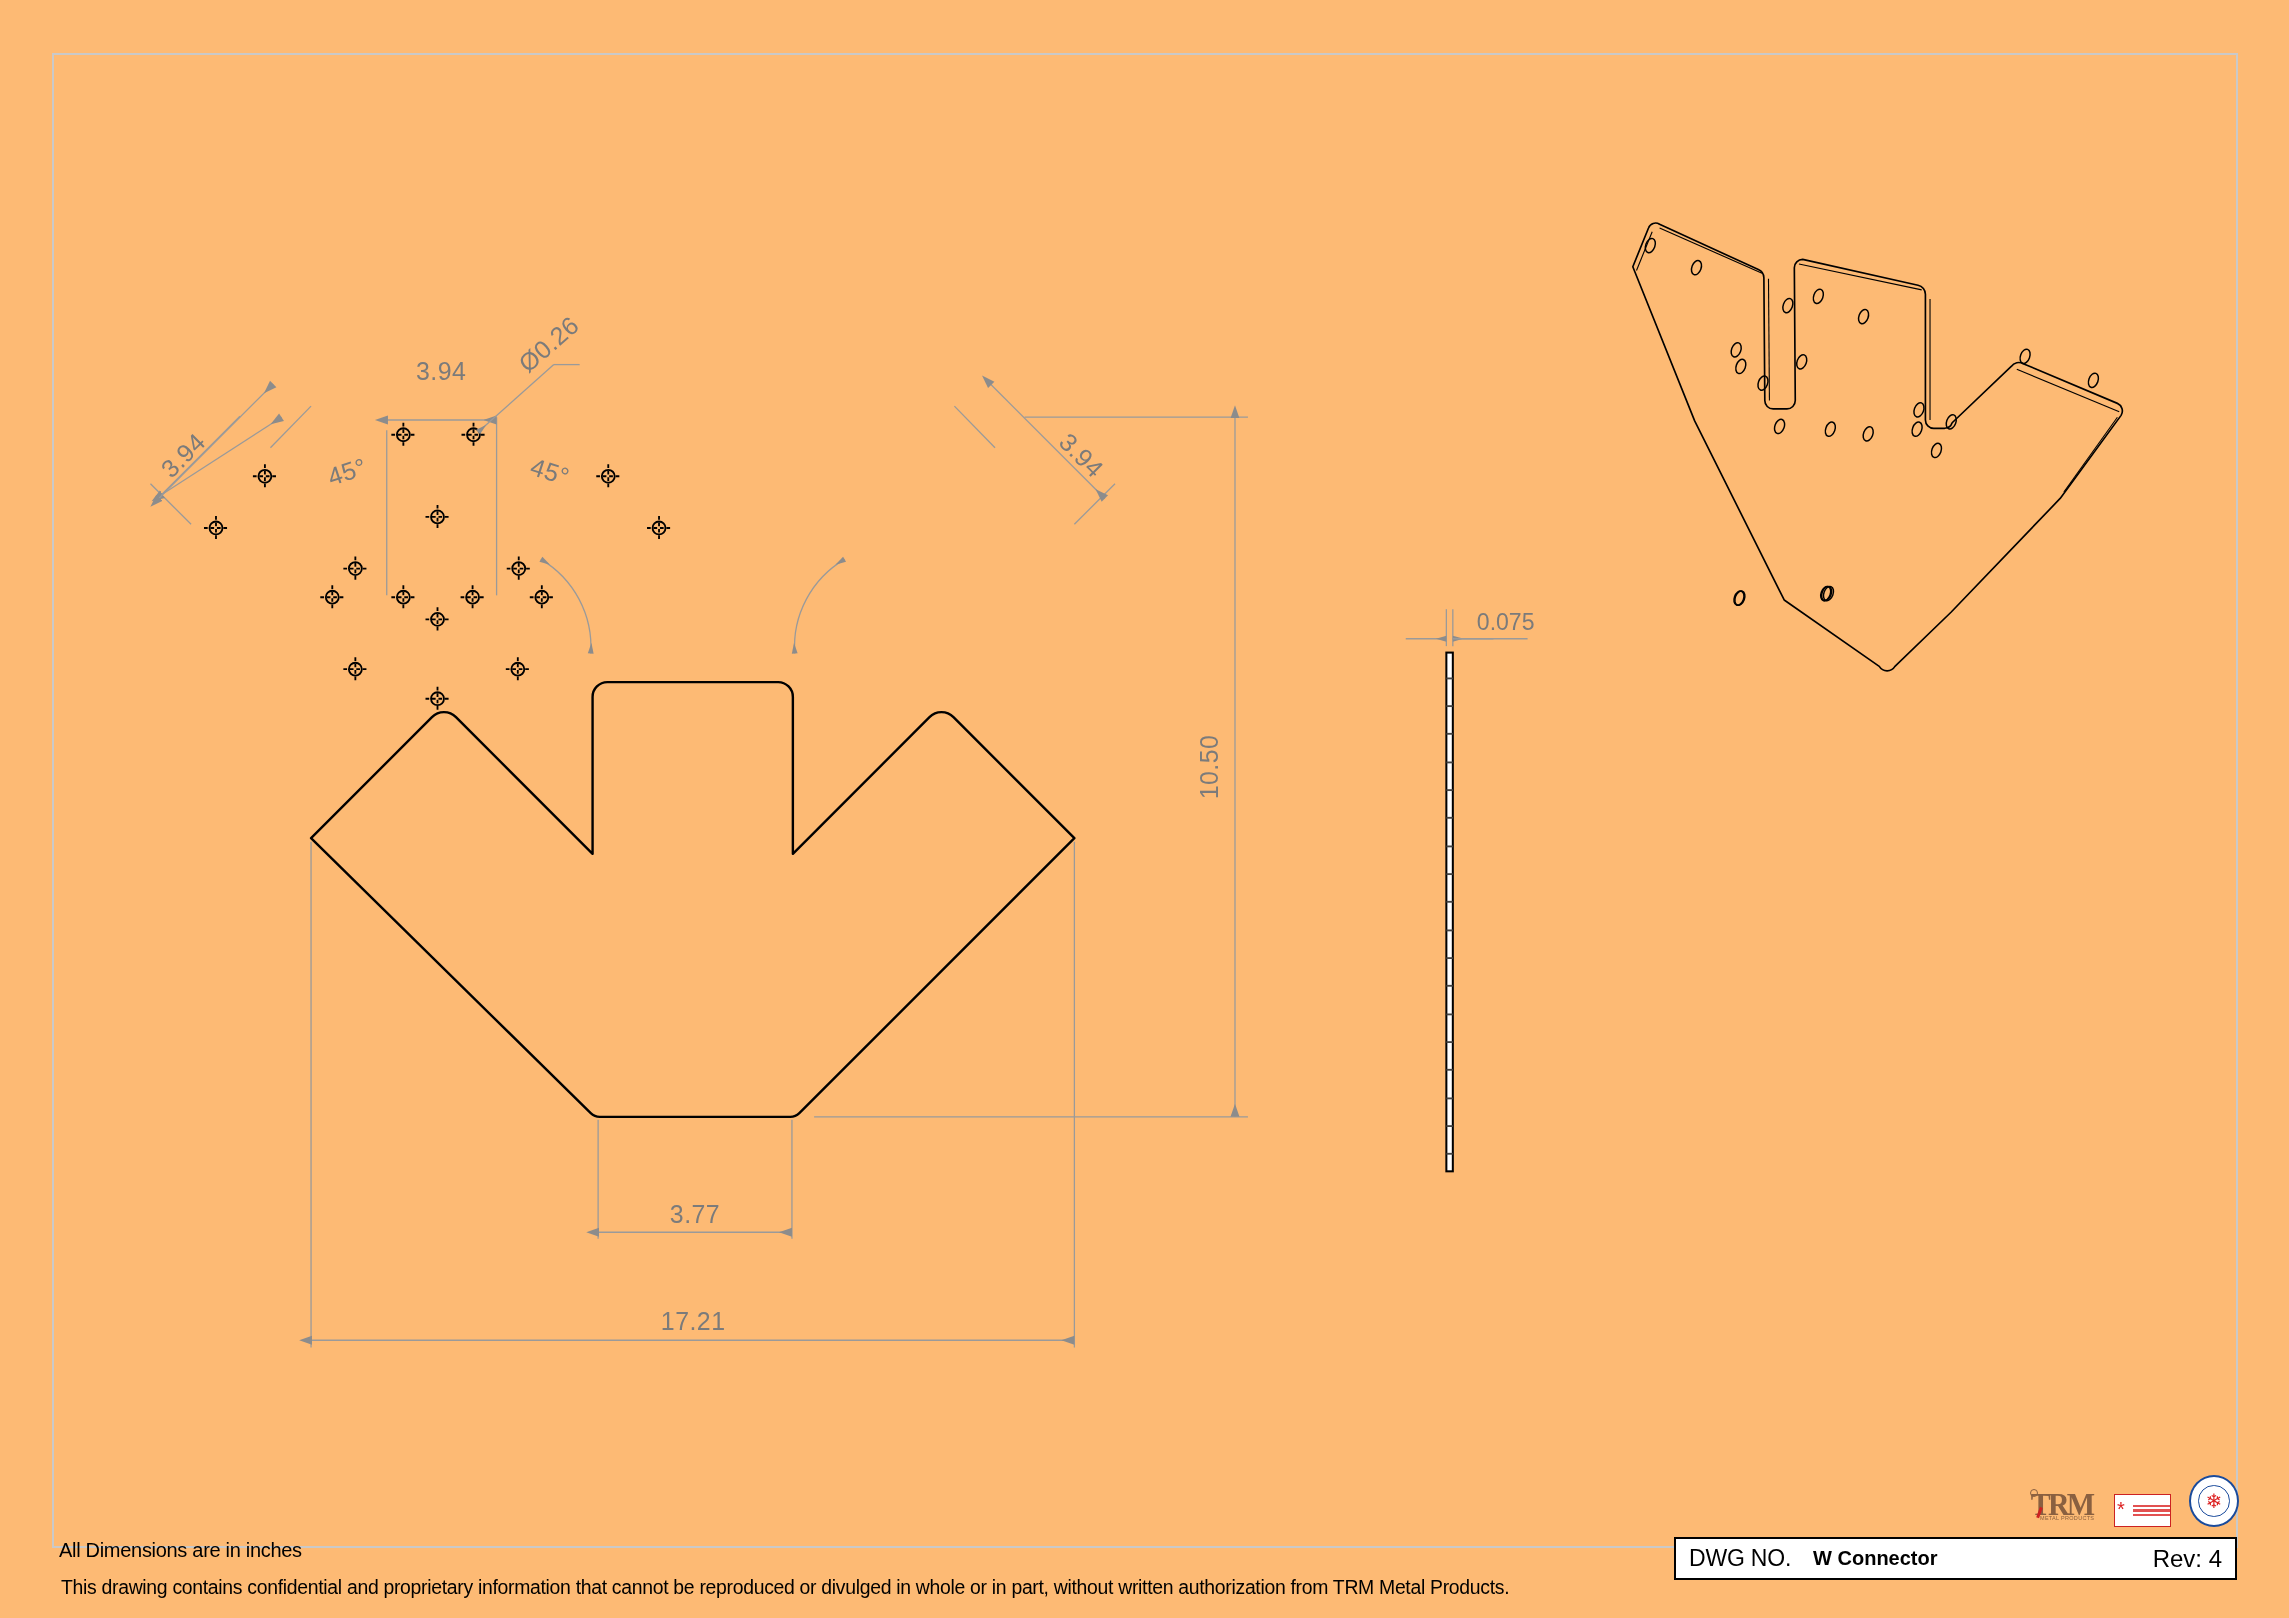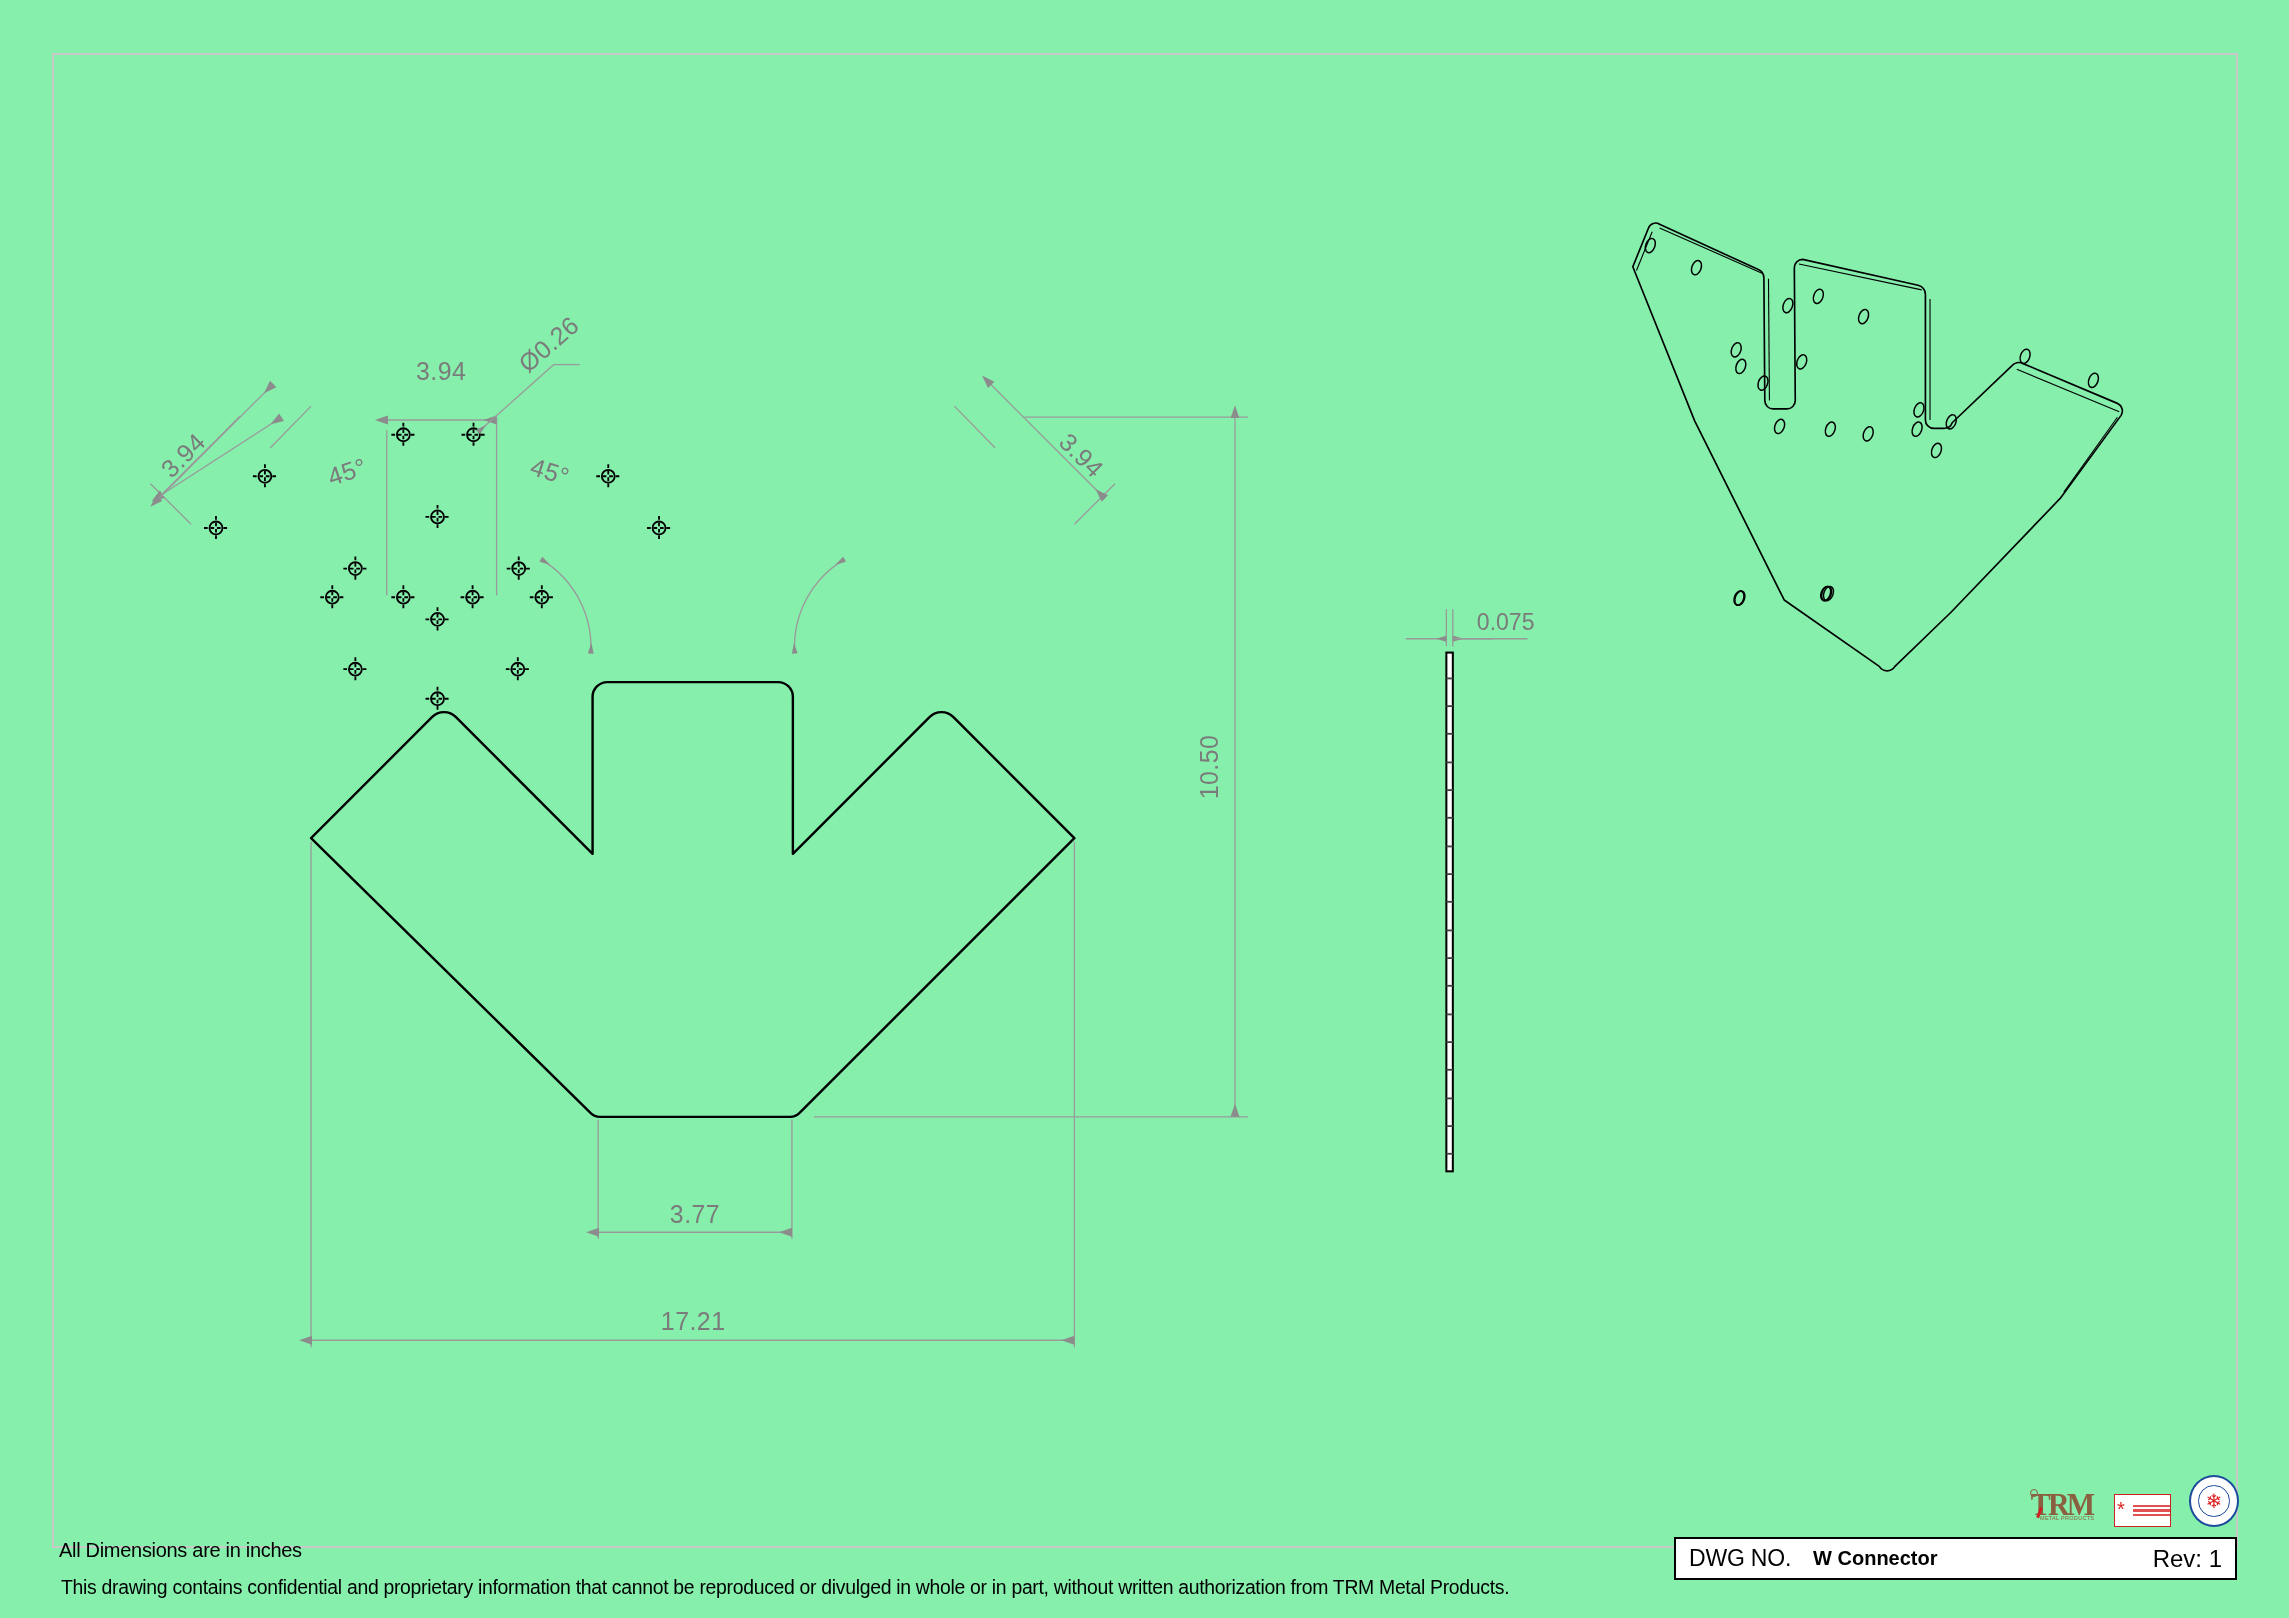--- a/index.html
+++ b/index.html
@@ -8,21 +8,21 @@
     padding: 0;
     background: #ffffff;
   }
   body {
     font-family: "Liberation Sans", sans-serif;
   }
   #sheet {
     position: relative;
     width: 2290px;
     height: 1619px;
-    background: #86efac;
+    background: #fdba74;
     overflow: hidden;
   }
   
   #frame {
     position: absolute;
     left: 52px;
     top: 53px;
     width: 2186px;
     height: 1495px;
     border: 2.8px solid #c9c9c9;
@@ -612,17 +612,17 @@
     <div class="logo-seal">
       <div class="seal-inner">
         <span class="seal-leaf">❄</span>
       </div>
     </div>
   </div>
 
   <div id="title-block">
     <span id="dwg-no-label">DWG NO.</span>
     <span id="dwg-no-value">W Connector</span>
-    <span id="rev-value">Rev: 1</span>
+    <span id="rev-value">Rev: 4</span>
   </div>
 
 </div>
 
 
 </body></html>

